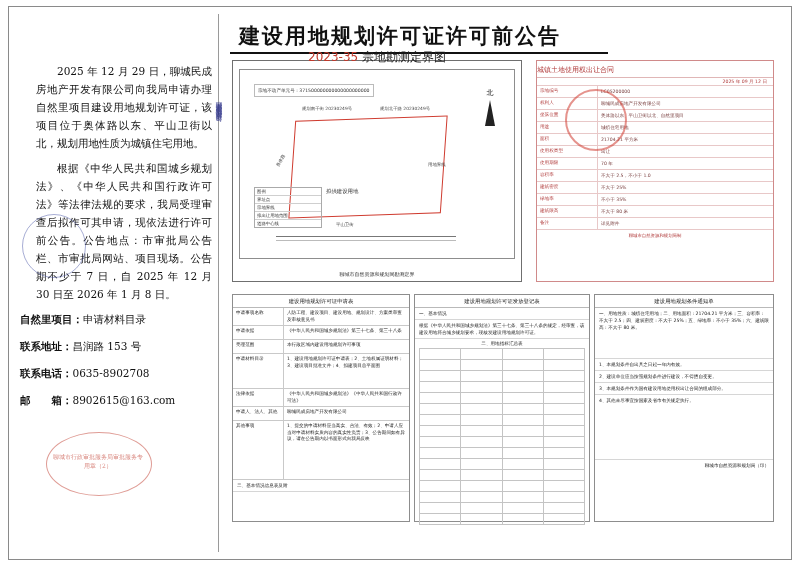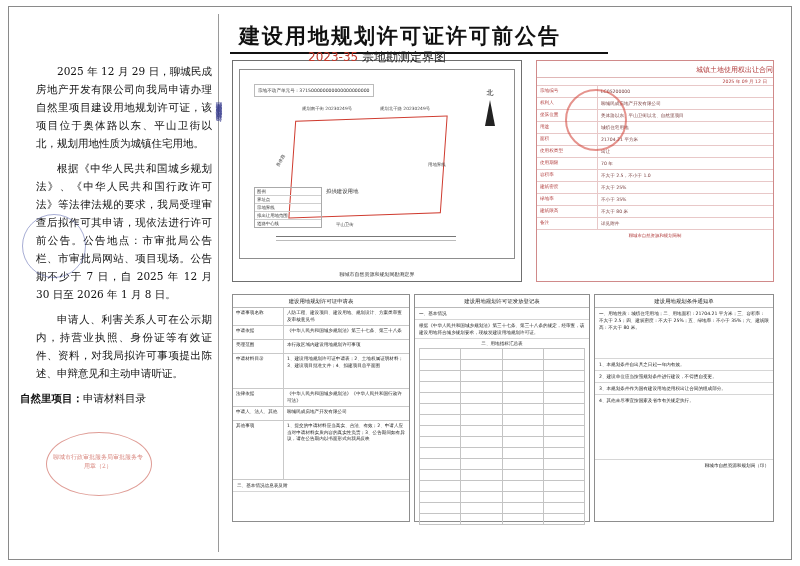--- a/index.html
+++ b/index.html
@@ -132,21 +132,21 @@
   .cert-panel{
     position:absolute;
     left:536px;top:60px;
     width:238px;height:222px;
     border:1px solid #d08a8a;
     box-sizing:border-box;
     color:#b03a3a;
     background:#fff;
   }
   .cert-title{
-    text-align:right;font-size:7px;color:#b03a3a;
+    text-align:left;font-size:7px;color:#b03a3a;
     padding:4px 0 2px 0;border-bottom:1px solid #e0b6b6;
   }
   .cert-sub{
     text-align:right;font-size:4.6px;color:#b03a3a;
     padding:1px 6px;border-bottom:1px solid #e8c8c8;
   }
   .cert-row{
     display:flex;border-bottom:1px solid #e8c8c8;
     font-size:4.6px;min-height:11px;
   }
@@ -211,25 +211,33 @@
   <div class="frame"></div>
 
   <div class="title">建设用地规划许可证许可前公告</div>
   <div class="title-rule"></div>
 
   <div class="vline"></div>
 
   <div class="left-col">
     <p class="indent">2025 年 12 月 29 日，聊城民成房地产开发有限公司向我局申请办理自然里项目建设用地规划许可证，该项目位于奥体路以东、平山卫街以北，规划用地性质为城镇住宅用地。</p>
     <p class="indent">根据《中华人民共和国城乡规划法》、《中华人民共和国行政许可法》等法律法规的要求，我局受理审查后拟作可其申请，现依法进行许可前公告。公告地点：市审批局公告栏、市审批局网站、项目现场。公告期不少于 7 日，自 2025 年 12 月 30 日至 2026 年 1 月 8 日。</p>
-    <p class="indent">申请人、利害关系人可在公示期内，持营业执照、身份证等有效证件、资料，对我局拟许可事项提出陈述、申辩意见和主动申请听证。</p>
 
     <div class="contact">
       <p>
         <span>自然里项目：</span><span class="val">申请材料目录</span>
+      </p>
+      <p>
+        <span>联系地址：</span><span class="val">昌润路 153 号</span>
+      </p>
+      <p>
+        <span>联系电话：</span><span class="val">0635-8902708</span>
+      </p>
+      <p>
+        <span>邮　　箱：</span><span class="val">8902615@163.com</span>
       </p>
     </div>
 
   </div>
 
   <div class="stamp-oval" style="left:46px;top:432px;width:104px;height:62px;"></div>
   <div class="stamp-text" style="left:52px;top:452px;width:92px;font-size:6px;line-height:9px;text-align:center;">聊城市行政审批服务局审批服务专用章（2）</div>
 
   <div class="map-panel">
     <div class="map-head">

